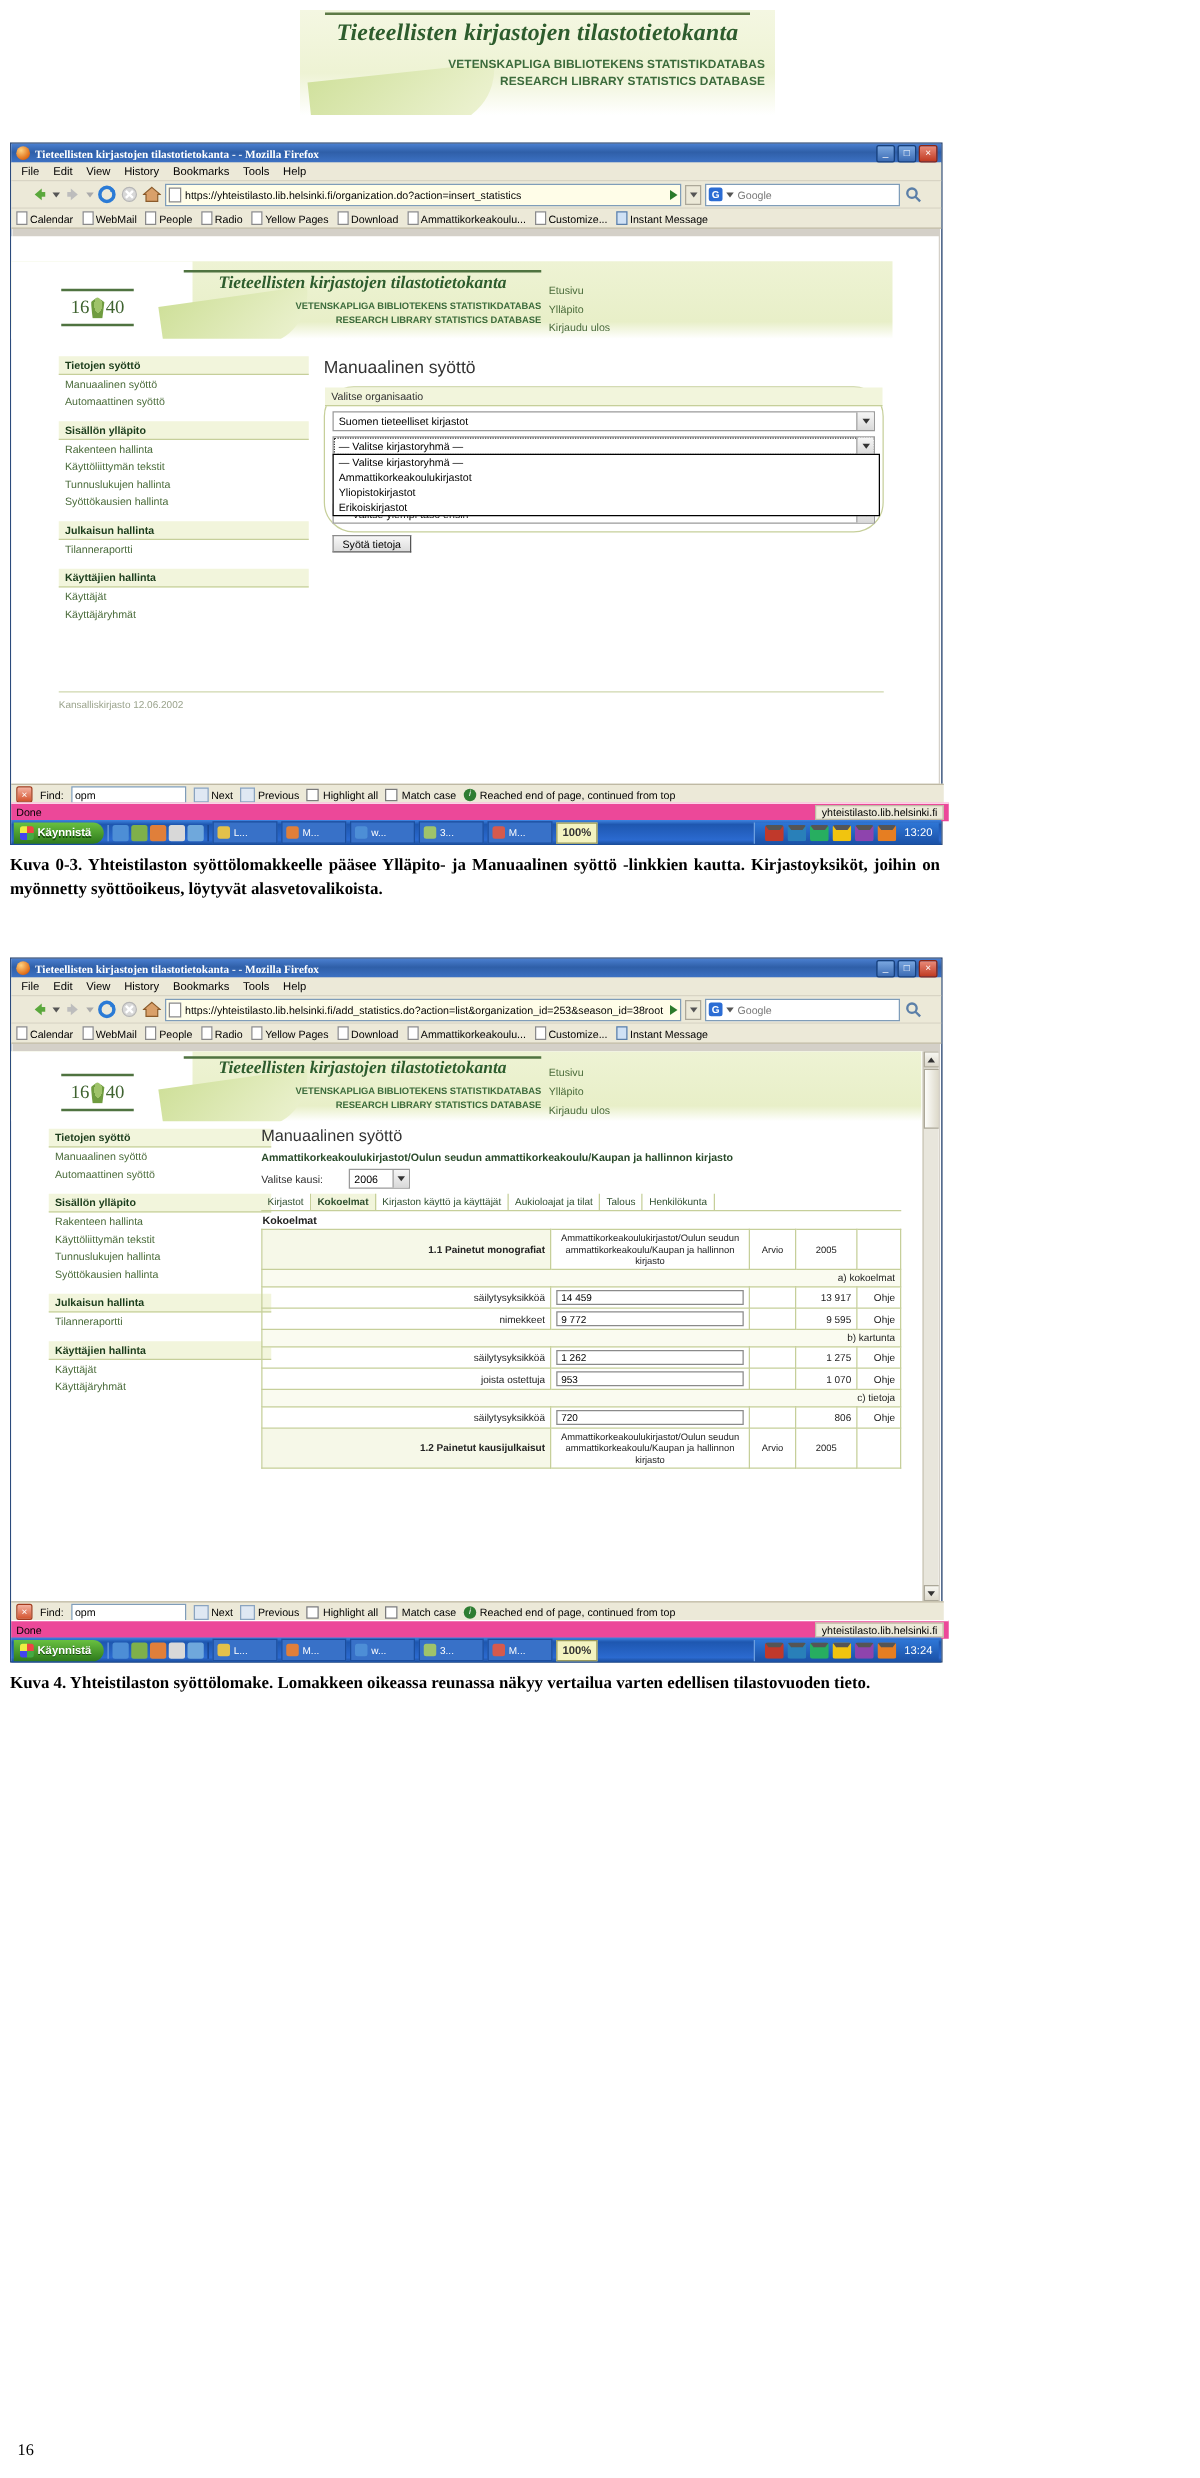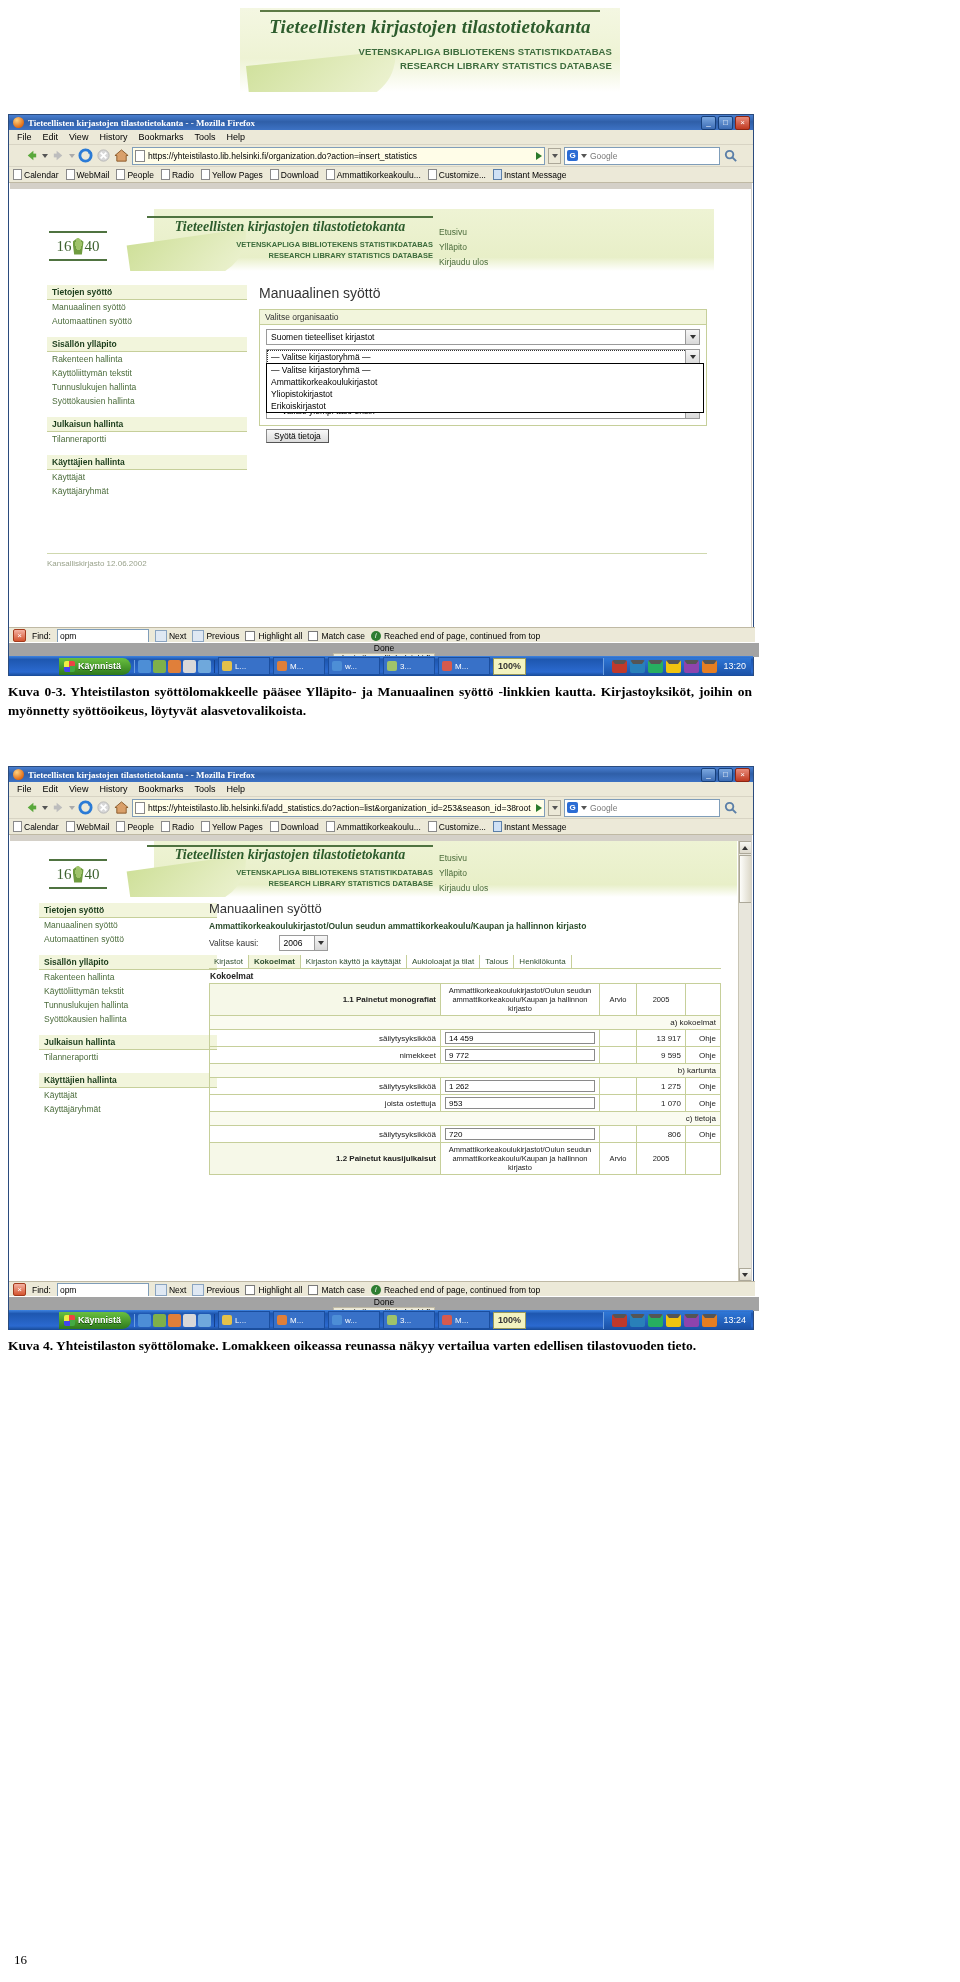--- a/index.html
+++ b/index.html
@@ -223,39 +223,38 @@
   .fnav{display:flex;align-items:center;gap:2px;white-space:nowrap;}
   .fnav .ic{width:10px;height:10px;background:#dfe8f3;border:1px solid #8aa4c0;flex:0 0 auto;}
   .fchk{display:flex;align-items:center;gap:3px;white-space:nowrap;}
   .fchk .cb{width:8px;height:8px;background:#fff;border:1px solid #7a7a7a;flex:0 0 auto;}
   .fmsg{display:flex;align-items:center;gap:3px;white-space:nowrap;}
   .fmsg .dot{
     width:10px;height:10px;border-radius:50%;background:#2e7d32;color:#fff;
     font-size:7px;display:flex;align-items:center;justify-content:center;flex:0 0 auto;
   }
   .statusbar{
-    height:14px;background:#a3a3a3;border-top:1px solid #fff;
+    height:14px;background:#ec4899;border-top:1px solid #fff;
     display:flex;align-items:center;justify-content:space-between;
-    padding:0 4px;font-family:"Liberation Sans",sans-serif;font-size:8.5px;color:#000;flex-direction:column;
+    padding:0 4px;font-family:"Liberation Sans",sans-serif;font-size:8.5px;color:#000;
   }
   .statusbar .host{
     background:#ece9d8;border:1px solid #bfb9a4;padding:0 4px;
   }
   .taskbar{
     position:absolute;left:0;right:0;height:20px;
     background:linear-gradient(to bottom,#3f84e0 0%,#1e57b0 18%,#2b6ad0 80%,#184a96 100%);
     display:flex;align-items:center;gap:3px;padding:0 2px;
   }
   .startbtn{
     height:17px;border-radius:0 9px 9px 0;
     background:linear-gradient(to bottom,#69c040,#2e7a1c);
     display:flex;align-items:center;gap:3px;padding:0 10px 0 5px;
     font-family:"Liberation Sans",sans-serif;font-weight:bold;font-size:9px;color:#fff;
     text-shadow:0 1px 0 #1a4a10;
-    margin-left:48px;
   }
   .startbtn .flag{
     width:11px;height:11px;border-radius:2px;
     background:conic-gradient(#e44 0 25%,#4a4 0 50%,#44e 0 75%,#ee4 0 100%);
   }
   .qlaunch{display:flex;align-items:center;gap:2px;padding:0 3px;border-left:1px solid #6d9fe0;border-right:1px solid #15408a;}
   .qi{width:13px;height:13px;border-radius:2px;}
   .tbtask{
     height:16px;min-width:44px;max-width:56px;background:#3871c8;border:1px solid #1b4e9e;
     display:flex;align-items:center;gap:3px;padding:0 3px;
@@ -481,21 +480,21 @@
         <div class="side-head">Käyttäjien hallinta</div>
         <div class="side-item">Käyttäjät</div>
         <div class="side-item">Käyttäjäryhmät</div>
       </div>
     </div>
     <div class="side-rule" style="left:38px;top:364px;width:660px;background:#cfd8ae;"></div>
     <div class="footnote" style="left:38px;top:370px;">Kansalliskirjasto 12.06.2002</div>
 
     <div class="main" style="left:250px;top:96px;width:448px;">
       <h2>Manuaalinen syöttö</h2>
-      <div class="panel" style="position:relative;height:115px;">
+      <div class="panel" style="position:relative;height:115px;border-radius:24px;">
         <div class="panel-head">Valitse organisaatio</div>
 
         <div class="selrow">
           <div class="select">
             <span>Suomen tieteelliset kirjastot</span>
             <span class="arrow">
                 <i></i>
               </span>
           </div>
         </div>

